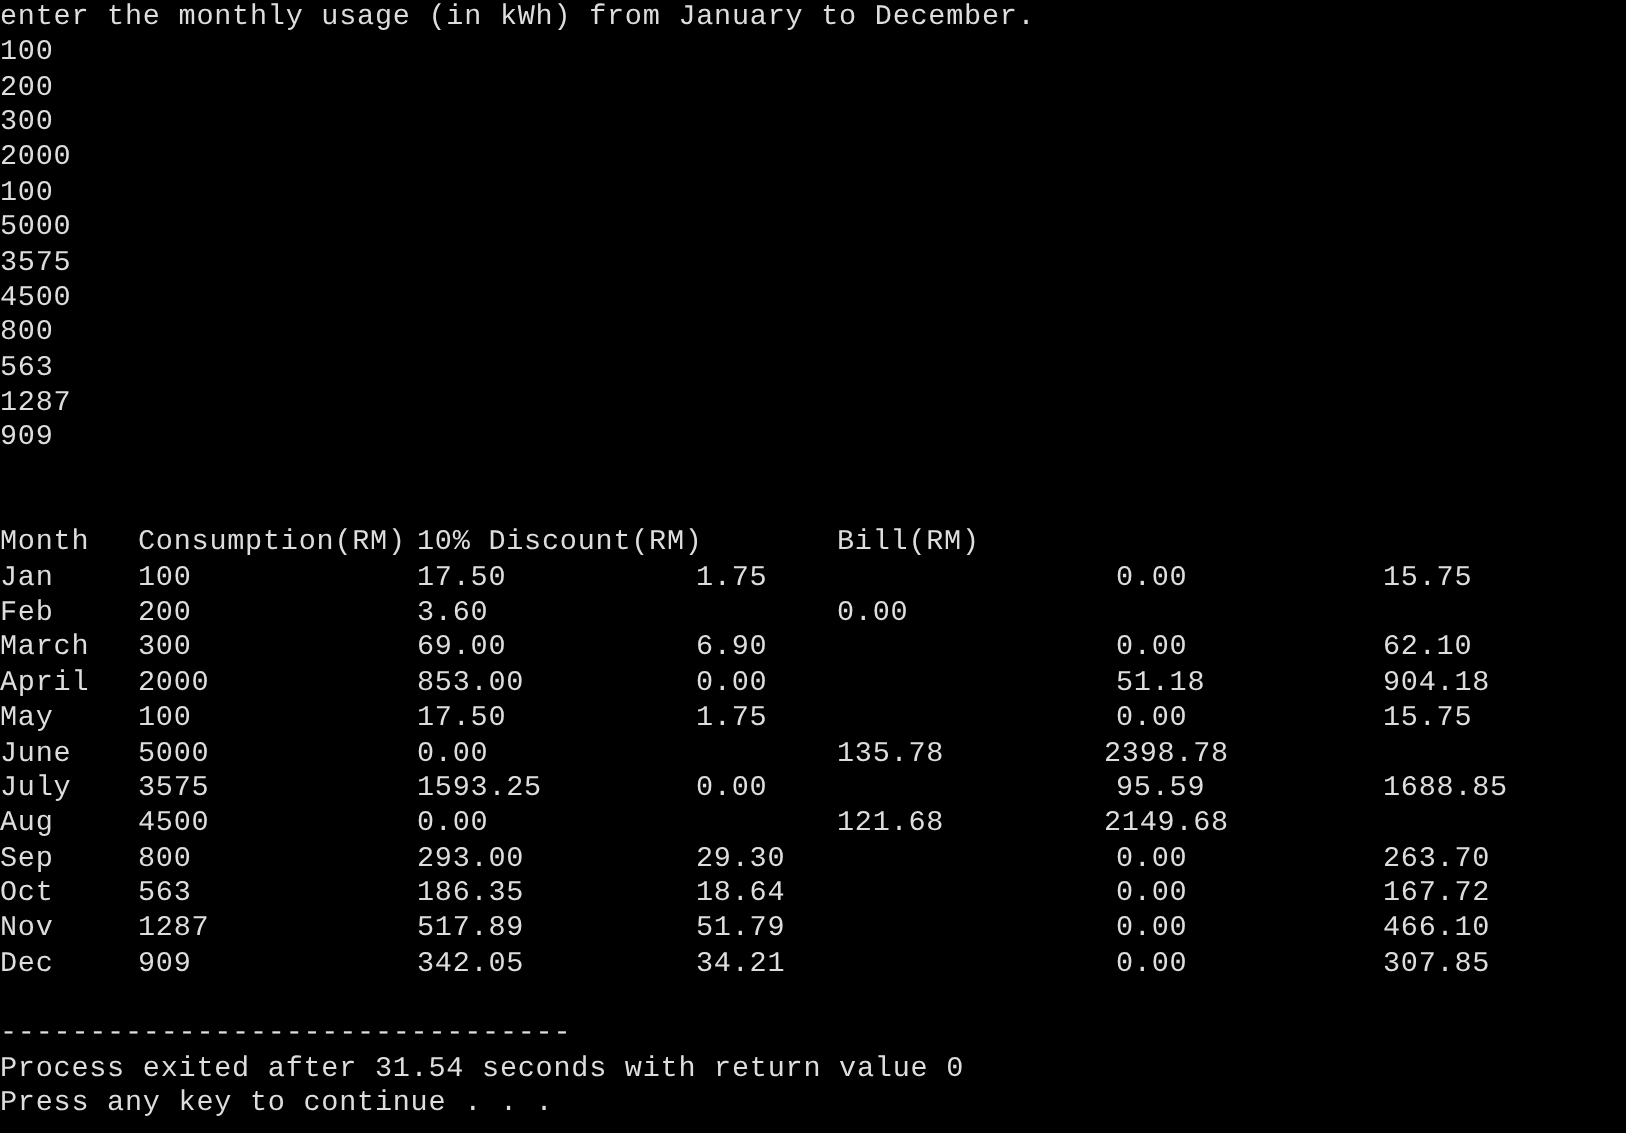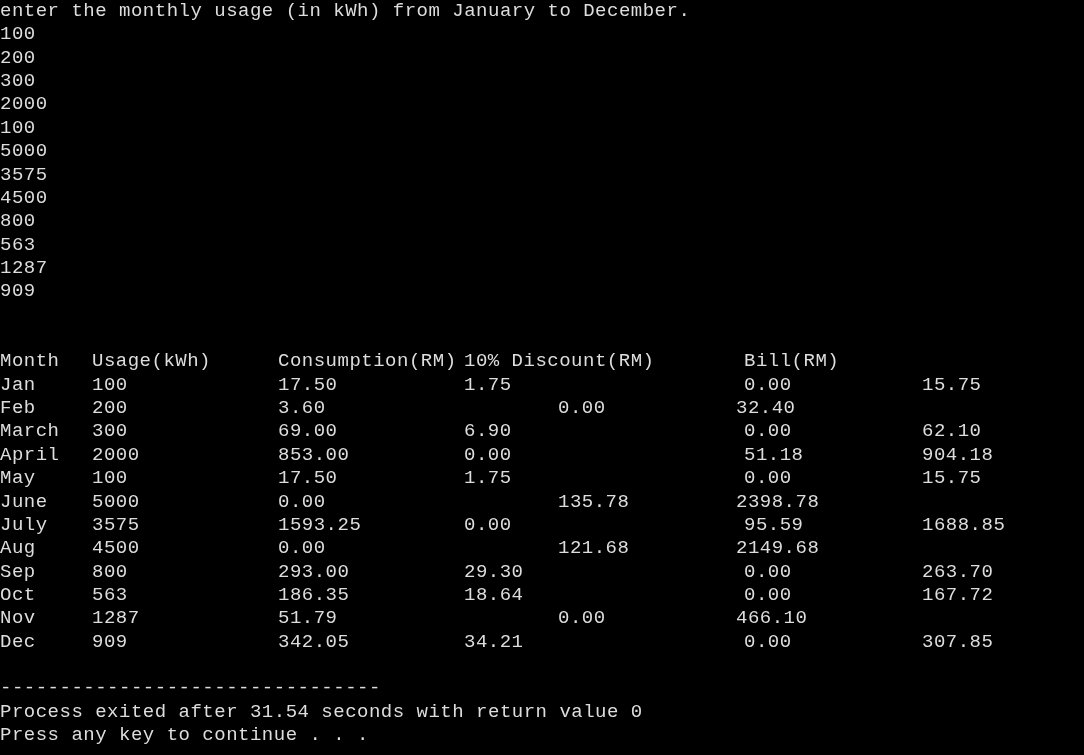--- a/index.html
+++ b/index.html
@@ -42,40 +42,38 @@
 <div class="line">4500</div>
 <div class="line">800</div>
 <div class="line">563</div>
 <div class="line">1287</div>
 <div class="line">909</div>
 <div class="line">&nbsp;</div>
 <div class="line">&nbsp;</div>
 
 <div class="table-row">
   <span class="col-month">Month</span>
-  <span class="col-usage">Usage(kWh)</span>
   <span class="col-consumption">Consumption(RM)</span>
   <span class="col-discount">10% Discount(RM)</span>
   <span class="col-bill">Bill(RM)</span>
 </div>
 
 <div class="table-row">
   <span class="col-month">Jan</span>
   <span class="col-usage">100</span>
   <span class="col-consumption">17.50</span>
   <span class="col-discount">1.75</span>
   <span class="col-tax">0.00</span>
   <span class="col-bill">15.75</span>
 </div>
 <div class="table-row">
   <span class="col-month">Feb</span>
   <span class="col-usage">200</span>
   <span class="col-discount">3.60</span>
   <span class="col-tax">0.00</span>
-  <span class="col-bill">32.40</span>
 </div>
 <div class="table-row">
   <span class="col-month">March</span>
   <span class="col-usage">300</span>
   <span class="col-consumption">69.00</span>
   <span class="col-discount">6.90</span>
   <span class="col-tax">0.00</span>
   <span class="col-bill">62.10</span>
 </div>
 <div class="table-row">
@@ -128,20 +126,21 @@
   <span class="col-month">Oct</span>
   <span class="col-usage">563</span>
   <span class="col-consumption">186.35</span>
   <span class="col-discount">18.64</span>
   <span class="col-tax">0.00</span>
   <span class="col-bill">167.72</span>
 </div>
 <div class="table-row">
   <span class="col-month">Nov</span>
   <span class="col-usage">1287</span>
+  <span class="col-consumption">517.89</span>
   <span class="col-discount">51.79</span>
   <span class="col-tax">0.00</span>
   <span class="col-bill">466.10</span>
 </div>
 <div class="table-row">
   <span class="col-month">Dec</span>
   <span class="col-usage">909</span>
   <span class="col-consumption">342.05</span>
   <span class="col-discount">34.21</span>
   <span class="col-tax">0.00</span>

